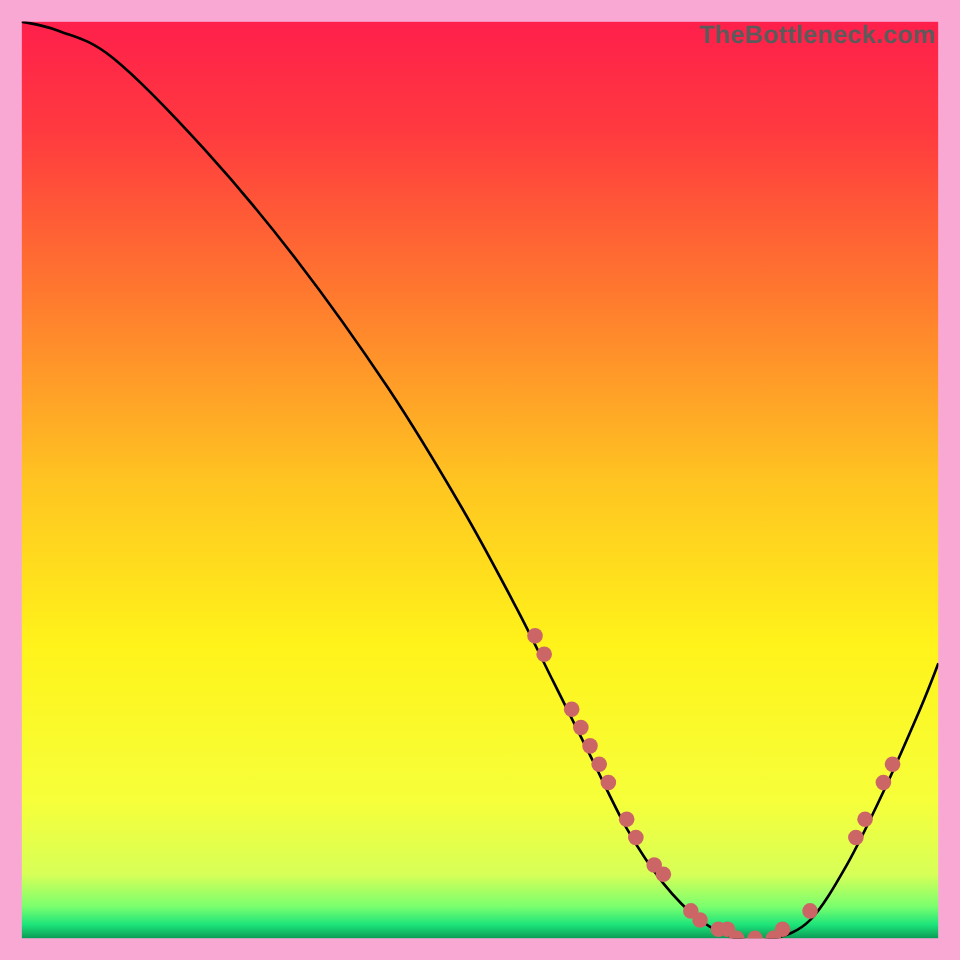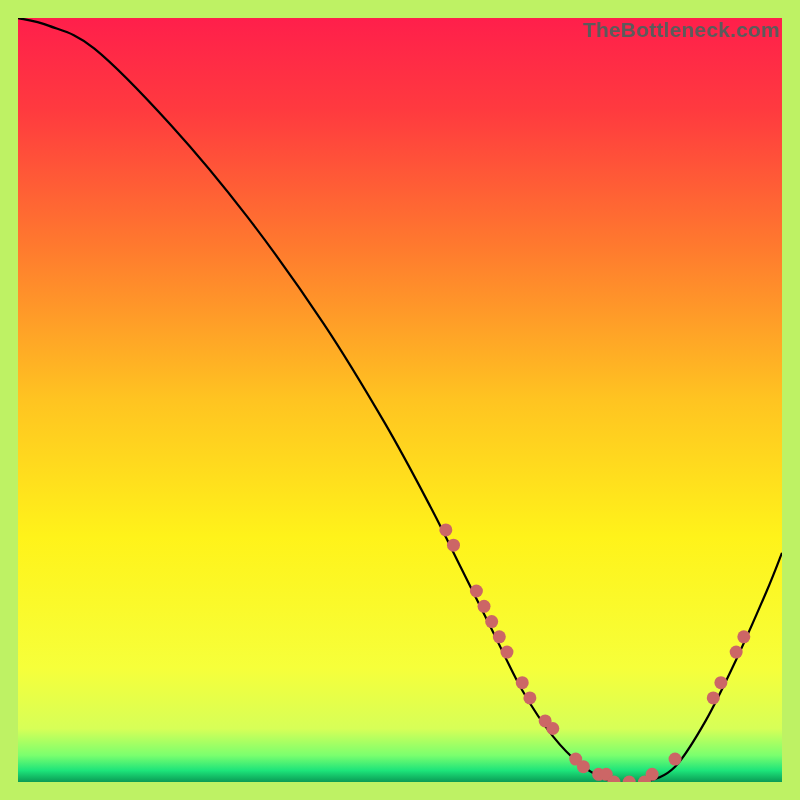--- a/index.html
+++ b/index.html
@@ -1,21 +1,21 @@
 <!DOCTYPE html>
 <html><head>
 <meta charset="utf-8">
 <style>
   * { margin: 0; padding: 0; box-sizing: border-box; }
   html, body { width: 800px; height: 800px; overflow: hidden; background: #000; }
   .chart-container {
     position: relative;
     width: 800px;
     height: 800px;
-    background: #bef264;
+    background: #f9a8d4;
   }
   .plot-area {
     position: absolute;
     left: 18px;
     top: 18px;
     width: 764px;
     height: 764px;
   }
   .gradient-bg {
     position: absolute;

